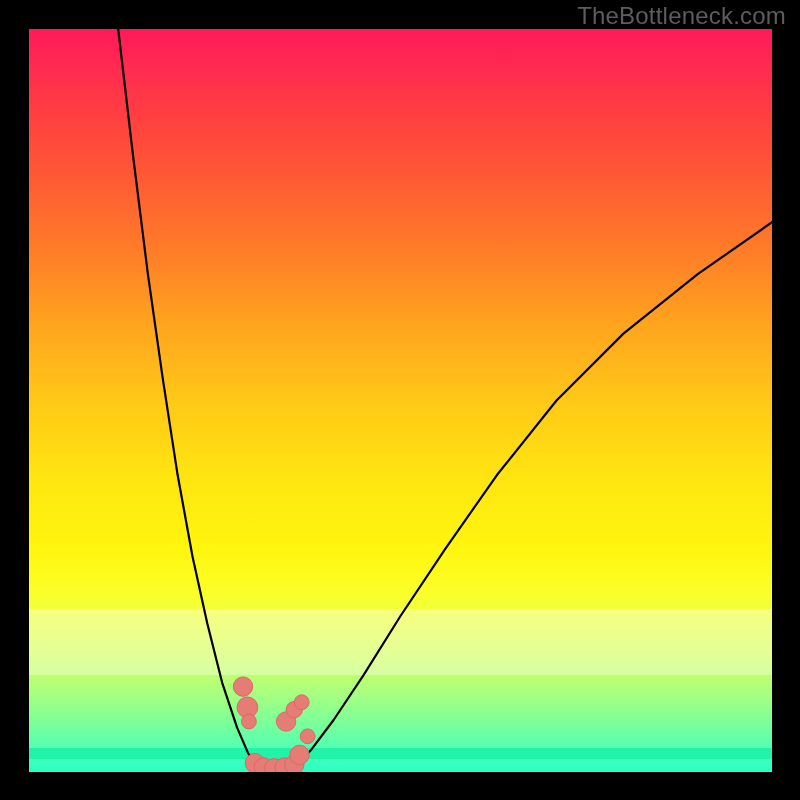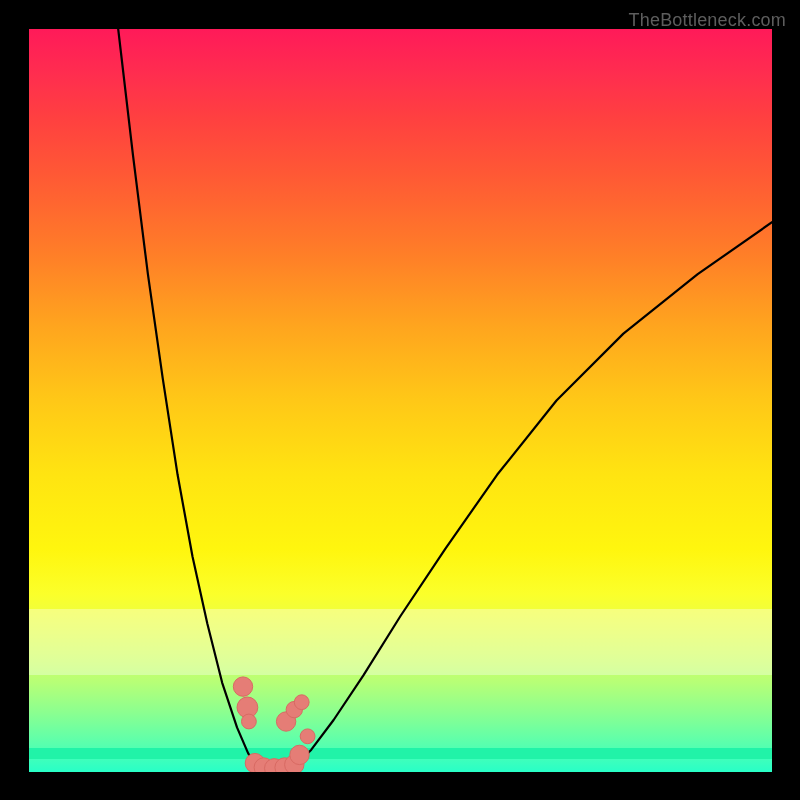--- a/index.html
+++ b/index.html
@@ -13,25 +13,25 @@
   }
   .outer {
     position: absolute;
     top: 0; left: 0;
     width: 800px;
     height: 800px;
     background: #000;
   }
   .watermark {
     position: absolute;
-    top: 10px;
+    top: 2px;
     right: 14px;
     z-index: 30;
     color: #5d5d5d;
-    font-size: 18px;
+    font-size: 24px;
     font-weight: 400;
     letter-spacing: 0.2px;
     pointer-events: none;
   }
   .plot {
     position: absolute;
     left: 29px;
     top: 29px;
     width: 743px;
     height: 743px;

